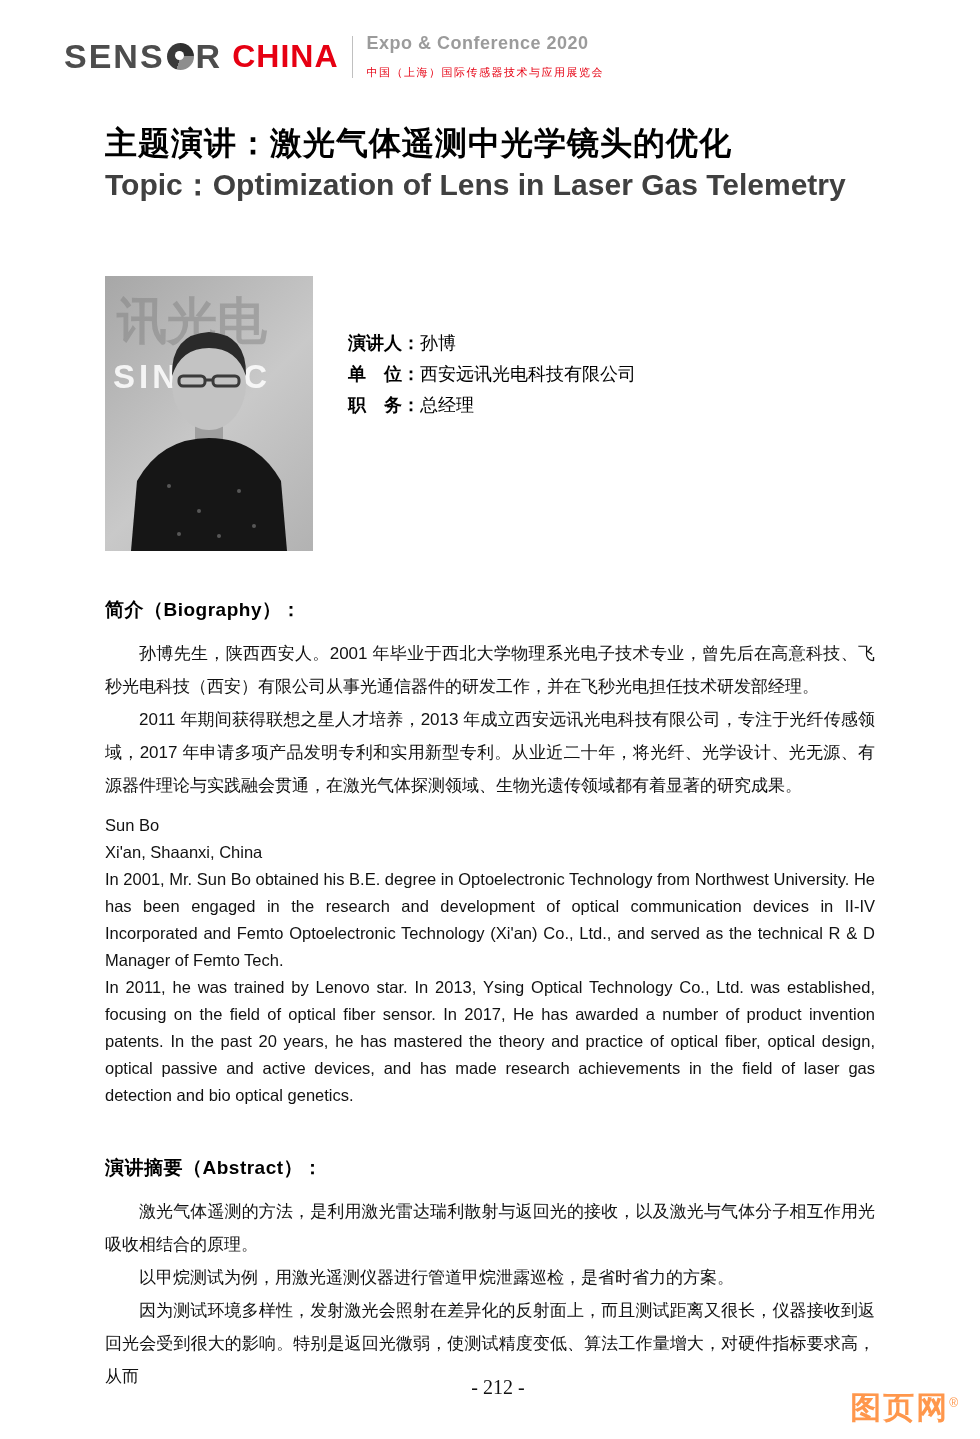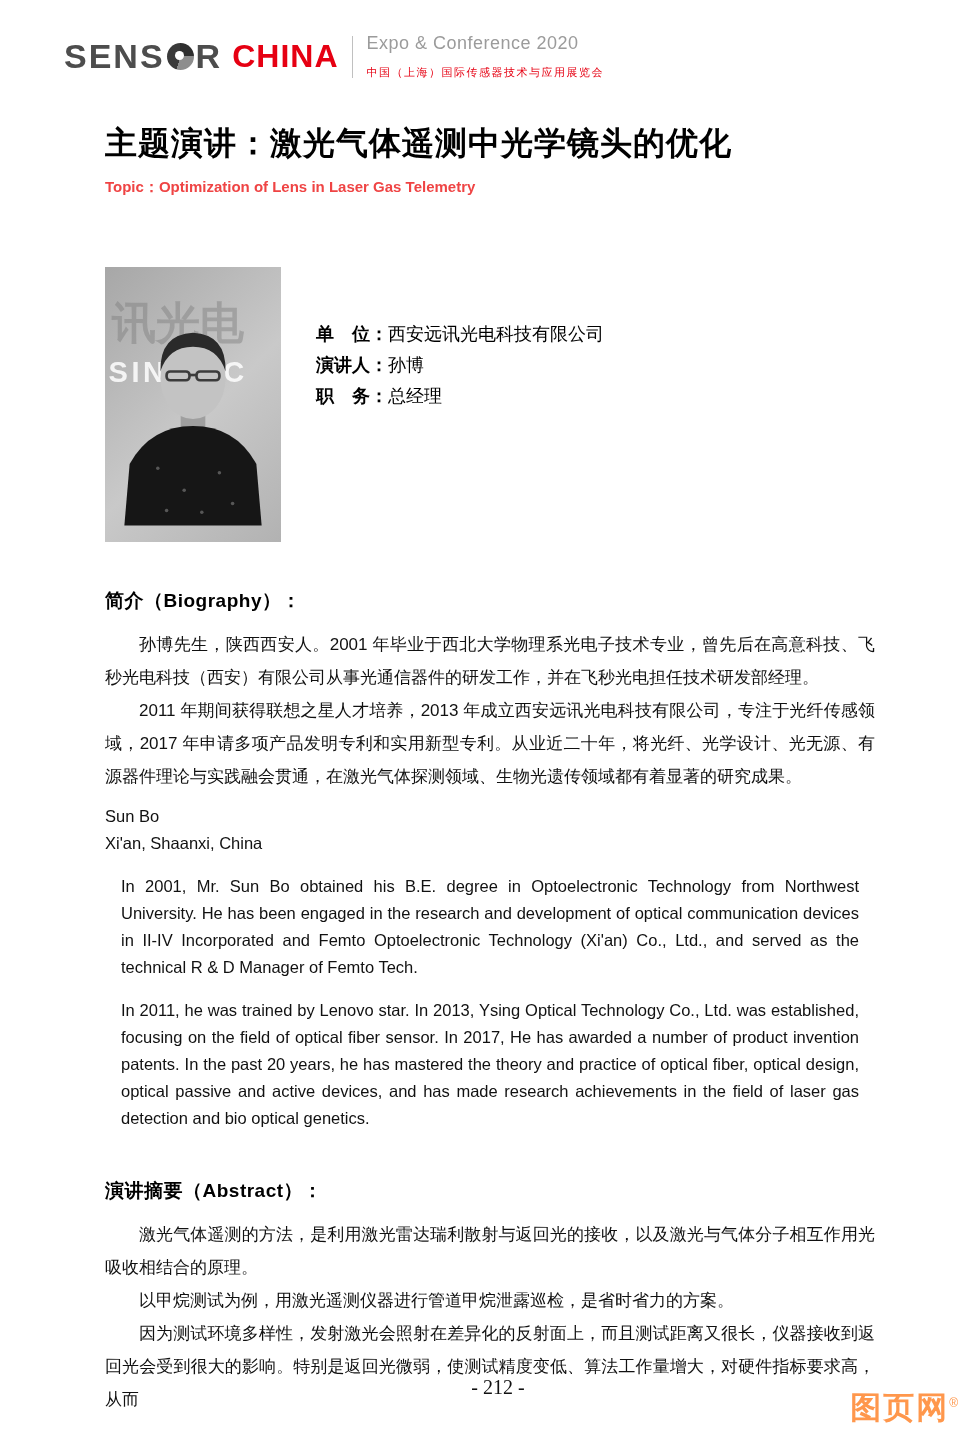--- a/index.html
+++ b/index.html
@@ -58,51 +58,52 @@
   .logo-divider {
     width: 1px;
     height: 42px;
     background: #c0c0c0;
     margin: 0 13px 0 14px;
   }
   .tagline-en {
     color: #9b9b9b;
     font-size: 18px;
     letter-spacing: 0.5px;
+    font-weight: bold;
   }
   .tagline-zh {
     color: #e60012;
     font-size: 11px;
     letter-spacing: 1.5px;
     margin-top: 11px;
   }
   
   .content { padding: 122px 105px 0 105px; }
   .title-zh {
     font-size: 32px;
     font-weight: bold;
     color: #000;
     letter-spacing: 1px;
     line-height: 1.35;
   }
   .title-en {
-    font-size: 15px;
-    font-weight: bold;
-    color: #ef4444;
+    font-size: 30px;
+    font-weight: bold;
+    color: #404040;
     line-height: 1.35;
-    margin-top: 12px;
+    margin-top: 0;
   }
   
   .speaker-row {
     display: flex;
     margin-top: 70px;
   }
   .photo {
     flex: none;
-    width: 176px;
+    width: 208px;
     height: 275px;
     background: linear-gradient(135deg, #a7a7a7 0%, #c9c9c9 55%, #b2b2b2 100%);
     overflow: hidden;
   }
   .photo svg { display: block; width: 100%; height: 100%; }
   .speaker-info {
     margin-left: 35px;
     padding-top: 52px;
     font-size: 18px;
     line-height: 31px;
@@ -127,21 +128,21 @@
     margin: 0;
   }
   .zh-first { margin-top: 14px; }
   .en-block {
     margin-top: 10px;
     font-size: 16.5px;
     line-height: 27px;
     color: #111;
   }
   .en-line { }
-  .en-para { text-align: justify; margin: 16px; }
+  .en-para { text-align: justify; margin: 0; }
   
   .page-number {
     position: absolute;
     left: 0;
     bottom: 40px;
     width: 100%;
     text-align: center;
     font-family: "Liberation Serif", serif;
     font-size: 20px;
     color: #111;
@@ -208,24 +209,24 @@
               <circle cx="130" cy="215" r="2"></circle>
                 <circle cx="110" cy="260" r="2"></circle>
               <circle cx="70" cy="258" r="2"></circle>
                 <circle cx="145" cy="250" r="2"></circle>
             </g>
           </g>
         </svg>
       </div>
       <div class="speaker-info">
         <div class="row">
-          <span class="lbl">单　位：</span><span>西安远讯光电科技有限公司</span>
+          <span class="lbl">演讲人：</span><span>孙博</span>
         </div>
         <div class="row">
-          <span class="lbl">演讲人：</span><span>孙博</span>
+          <span class="lbl">单　位：</span><span>西安远讯光电科技有限公司</span>
         </div>
         <div class="row">
           <span class="lbl">职　务：</span><span>总经理</span>
         </div>
       </div>
     </div>
 
     <div class="section-heading">简介（Biography）：</div>
     <p class="zh-para zh-first">孙博先生，陕西西安人。2001 年毕业于西北大学物理系光电子技术专业，曾先后在高意科技、飞秒光电科技（西安）有限公司从事光通信器件的研发工作，并在飞秒光电担任技术研发部经理。</p>
     <p class="zh-para">2011 年期间获得联想之星人才培养，2013 年成立西安远讯光电科技有限公司，专注于光纤传感领域，2017 年申请多项产品发明专利和实用新型专利。从业近二十年，将光纤、光学设计、光无源、有源器件理论与实践融会贯通，在激光气体探测领域、生物光遗传领域都有着显著的研究成果。</p>

